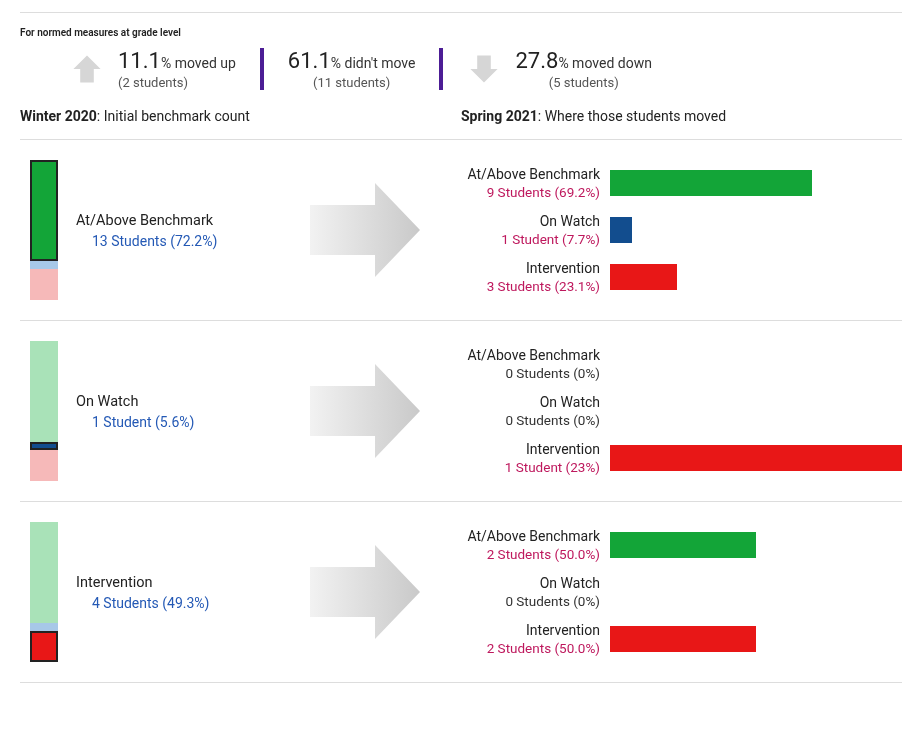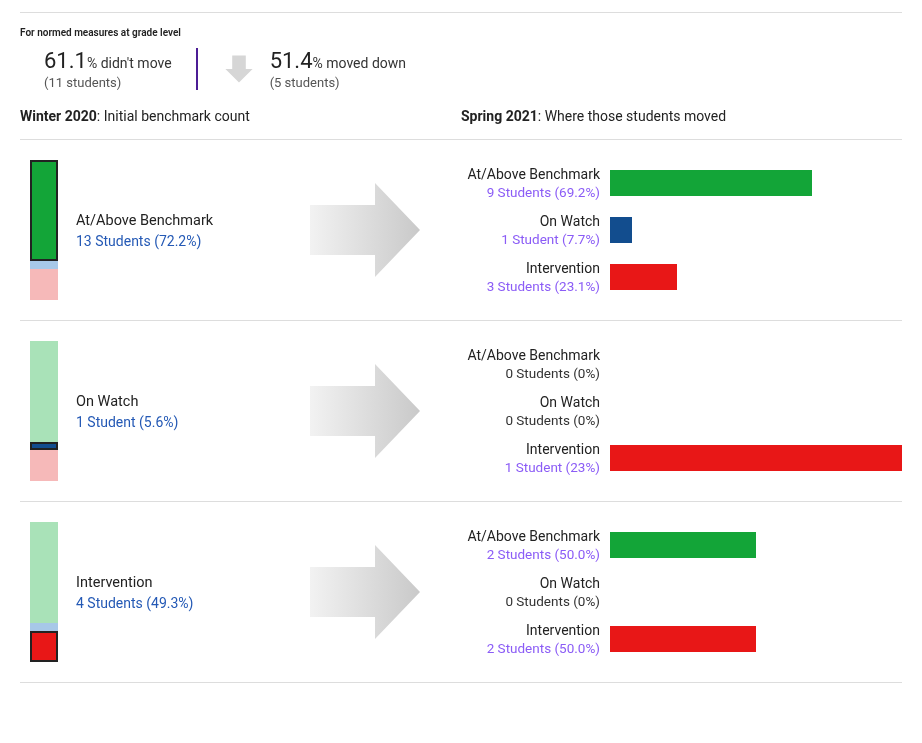--- a/index.html
+++ b/index.html
@@ -9,66 +9,75 @@
     font-family: "Segoe UI", Roboto, Arial, sans-serif;
     font-size: 14px;
     color: #222;
     background: #fff;
     width: 922px;
   }
   .hr { border-top: 1px solid #ddd; margin: 0; }
   .section-title { font-weight: 600; font-size: 10px; margin: 14px 0 10px 0; }
   .summary-row { display: flex; align-items: center; margin-bottom: 18px; }
   .summary-item { display: flex; align-items: center; padding: 0 24px; }
-  .summary-item + .summary-item { border-left: 2px solid #4c1d95; }
+  .summary-item + .summary-item { border-left: 4px solid #4c1d95; text-align: center; }
   .summary-text .line1 { font-size: 14px; color: #333; }
   .summary-text .line1 .pct { font-size: 22px; color: #222; }
   .summary-text .line2 { font-size: 13px; color: #555; margin-top: 2px; }
   .arrow-up, .arrow-down { width: 34px; margin-right: 14px; }
   .headers { display: flex; margin-top: 8px; margin-bottom: 15px; font-size: 14px; }
   .headers .left { width: 50%; }
   .headers .right { width: 50%; }
   .headers b { font-weight: 700; }
   .group { display: flex; align-items: stretch; padding: 20px 0; border-top: 1px solid #ddd; }
   .group:last-child { border-bottom: 1px solid #ddd; }
   .initial-col { width: 270px; display: flex; align-items: center; }
   .vbar { width: 28px; height: 140px; display: flex; flex-direction: column; margin-right: 18px; margin-left:10px; }
   .vseg {}
   .initial-text .label { font-size: 14.5px; color: #222; }
-  .initial-text .link { font-size: 14px; color: #2459b5; margin-top: 4px; }
+  .initial-text .link { font-size: 14px; color: #2459b5; margin-top: 4px; margin-left: 16px; }
   .arrow-col { width: 150px; display: flex; align-items: center; justify-content: center; }
   .dest-col { flex: 1; display: flex; flex-direction: column; justify-content: space-around; }
   .dest-row { display: flex; align-items: center; }
   .dest-labels { width: 170px; text-align: right; padding-right: 10px; }
   .dest-labels .cat { font-size: 14px; color: #222; }
-  .dest-labels .link { font-size: 13.5px; color: #8b5cf6; margin-top: 2px; }
+  .dest-labels .link { font-size: 13.5px; color: #be185d; margin-top: 2px; }
   .dest-labels .zero { color: #333; }
   .hbar-track { flex: 1; height: 26px; position: relative; }
   .hbar { height: 100%; }
   .big-arrow svg { width: 120px; height: 110px; }
 </style>
 </head>
 <body>
 
 <div class="hr"></div>
 <div class="section-title">For normed measures at grade level</div>
 
 <div class="summary-row">
+  <div class="summary-item" style="padding-left:50px;">
+    <svg class="arrow-up" viewBox="0 0 40 40">
+      <path d="M20 4 L36 20 L28 20 L28 36 L12 36 L12 20 L4 20 Z" fill="#d6d6d6"></path>
+    </svg>
+    <div class="summary-text">
+      <div class="line1"><span class="pct">11.1</span><span>% moved up</span></div>
+      <div class="line2">(2 students)</div>
+    </div>
+  </div>
   <div class="summary-item">
     <div class="summary-text">
       <div class="line1"><span class="pct">61.1</span><span>% didn't move</span></div>
       <div class="line2">(11 students)</div>
     </div>
   </div>
   <div class="summary-item">
     <svg class="arrow-down" viewBox="0 0 40 40">
       <path d="M20 36 L4 20 L12 20 L12 4 L28 4 L28 20 L36 20 Z" fill="#d6d6d6"></path>
     </svg>
     <div class="summary-text">
-      <div class="line1"><span class="pct">51.4</span><span>% moved down</span></div>
+      <div class="line1"><span class="pct">27.8</span><span>% moved down</span></div>
       <div class="line2">(5 students)</div>
     </div>
   </div>
 </div>
 
 <div class="headers">
   <div class="left"><b>Winter 2020</b><span>: Initial benchmark count</span></div>
   <div class="right"><b>Spring 2021</b><span>: Where those students moved</span></div>
 </div>
 

